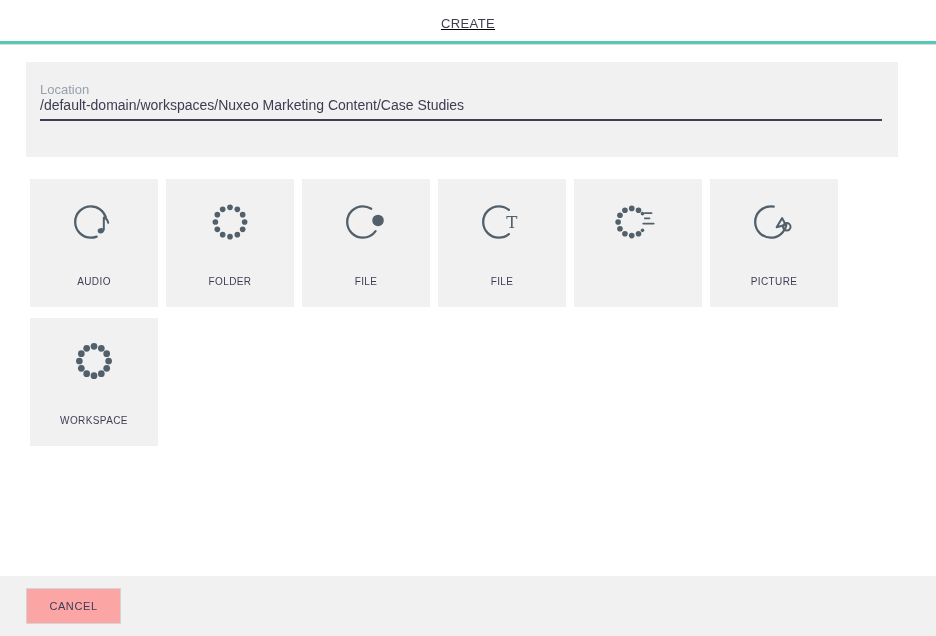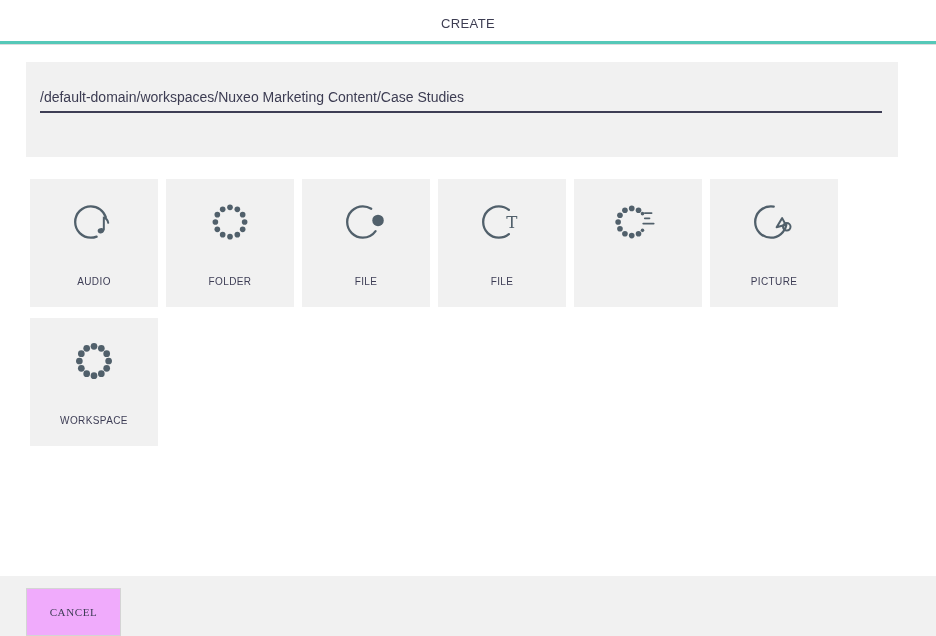--- a/index.html
+++ b/index.html
@@ -1,56 +1,57 @@
 <!DOCTYPE html>
 <html><head>
 <meta charset="utf-8">
 <style>
   * { margin:0; padding:0; box-sizing:border-box; }
   html,body { width:936px; height:636px; background:#fff; overflow:hidden;
               font-family:"Liberation Sans", sans-serif; position:relative; }
 
   
-  .tabbar { display:flex; border-bottom:1px solid #dcdcdc; background:#fff; }
+  .tabbar { display:flex; border-bottom:1px solid #dcdcdc; background:#fff;text-decoration:underline; }
   .tab { flex:1; text-align:center; padding:16px 0 13px; font-size:13px;
          letter-spacing:.4px; color:#3d3d52; cursor:pointer; }
   .tab.active { box-shadow: inset 0 -3px 0 #55c8b8; }
 
   
   .location-panel { margin:17px 38px 0 26px; height:95px; background:#f1f1f1;
                     padding:20px 16px 0 14px; }
   .location-label { font-size:13px; color:#97a0ab; }
-  .location-value { margin-top:7px; font-size:14px; color:#3c3c52;
+  .location-value { margin-top:0; font-size:14px; color:#3c3c52;
                     border-bottom:2px solid #3e3e55; padding-bottom:6px; }
 
   
   .tiles { margin:22px 30px 0; display:flex; flex-wrap:wrap; gap:11px 8px; }
   .tile { width:128px; min-height:128px; background:#f1f1f1; cursor:pointer;
           display:flex; flex-direction:column; align-items:center; padding-top:20px; }
   .tile-icon { width:46px; height:46px; display:block; }
   .tile-icon svg { width:46px; height:46px; display:block; }
   .tile-label { margin-top:27px; font-size:10px; letter-spacing:.4px; color:#3d3d55;
                 text-align:center; line-height:20px; max-width:84px; }
 
   
   .footer-bar { position:absolute; left:0; bottom:0; width:100%; height:60px;
                 background:#f1f1f1; }
-  .cancel-btn { position:absolute; left:26px; top:12px; width:95px; height:48px;
-                background:#f0abfc; border:1px solid #d4d4d4; font-size:11px;
+  .cancel-btn { position:absolute; left:26px; top:12px; width:95px; height:36px;
+                background:#fca5a5; border:1px solid #d4d4d4; font-size:11px;
                 letter-spacing:.6px; color:#3d3d55; cursor:pointer;
-                font-family:Liberation Serif, serif; }
+                font-family:Liberation Sans, sans-serif; }
 </style>
 </head>
 <body>
 
 <div class="tabbar">
   <div class="tab active">CREATE</div>
 </div>
 
 <div class="location-panel">
+  <div class="location-label">Location</div>
   <div class="location-value">/default-domain/workspaces/Nuxeo Marketing Content/Case Studies</div>
 </div>
 
 <div class="tiles">
     <div class="tile">
     <span class="tile-icon">
         <svg viewBox="0 0 44 44" fill="none">
     <circle cx="19" cy="22" r="15" stroke="#51606b" stroke-width="2.2" pathLength="100" stroke-dasharray="76 24" stroke-dashoffset="-19" stroke-linecap="round"></circle>
     <ellipse cx="28.6" cy="30.4" rx="3.1" ry="2.5" fill="#51606b" transform="rotate(-18 28.6 30.4)"></ellipse>
     <path d="M31.4 29.5 L31.4 18 C33.6 18.6 35.2 20.3 35.6 22.8" stroke="#51606b" stroke-width="1.9" stroke-linecap="round"></path>

